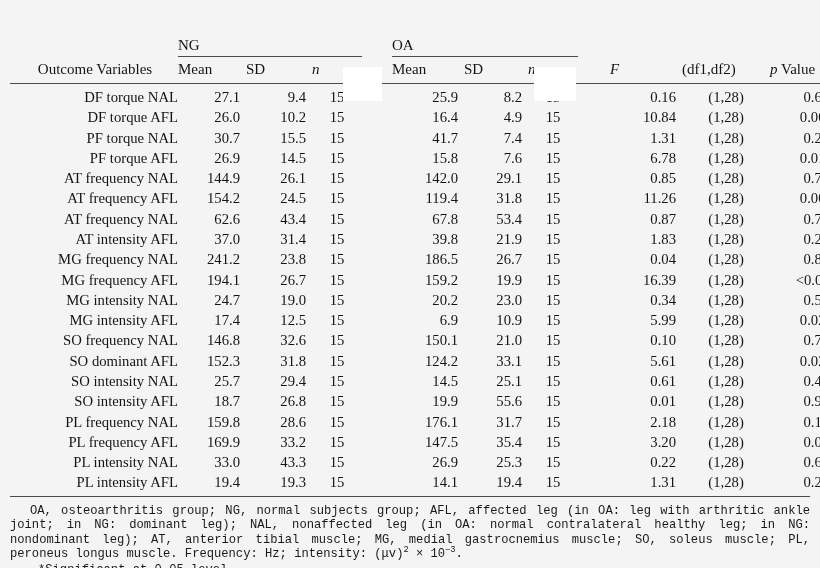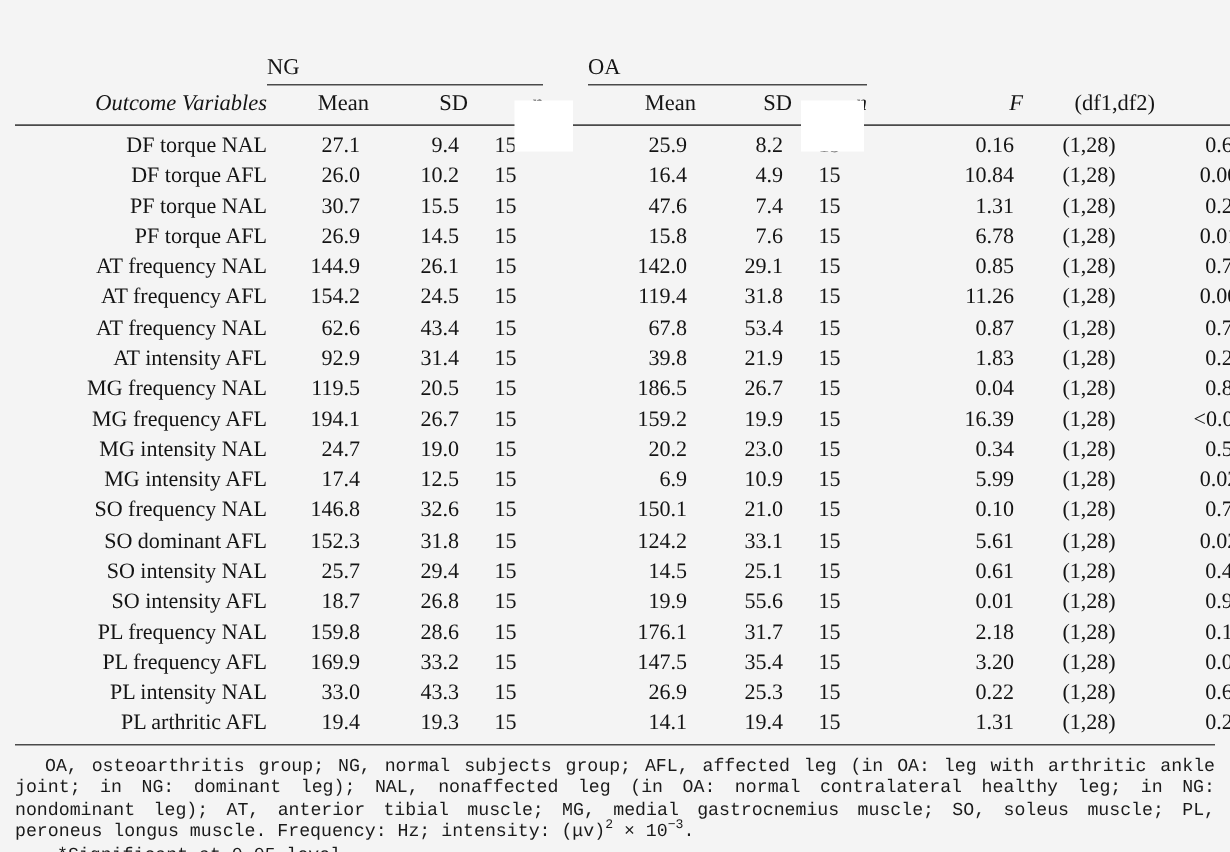--- a/index.html
+++ b/index.html
@@ -64,22 +64,22 @@
 
   
   tr.head-row th {
     font-weight: normal;
     font-size: 15px;
     padding: 4px 6px 5px 0;
     vertical-align: bottom;
     white-space: nowrap;
     border-bottom: 1.1px solid #4a4a4a;
   }
-  tr.head-row th.left   { text-align: right; padding-left: 2px; padding-right: 0; font-style: italic; }
-  tr.head-row th.center { text-align: right; padding-right: 0; }
+  tr.head-row th.left   { text-align: center; padding-left: 2px; padding-right: 0; }
+  tr.head-row th.center { text-align: left; padding-right: 0; }
   tr.head-row th.gapcol { border-bottom: 1.1px solid #4a4a4a; }
 
   .ital { font-style: italic; }
 
   
   tbody td {
     font-size: 14.7px;
     padding: 0.6px 6px 0.6px 0;
     line-height: 19.1px;
     white-space: nowrap;
@@ -199,21 +199,21 @@
           <td class="num">10.84</td>
           <td class="ctr">(1,28)</td>
           <td class="ctr">0.003*</td>
         </tr>
         <tr>
           <td class="var">PF torque NAL</td>
           <td class="num">30.7</td>
           <td class="num">15.5</td>
           <td class="ctr">15</td>
           <td class="gap"></td>
-          <td class="num">47.6</td>
+          <td class="num">41.7</td>
           <td class="num">7.4</td>
           <td class="ctr">15</td>
           <td class="gap"></td>
           <td class="num">1.31</td>
           <td class="ctr">(1,28)</td>
           <td class="ctr">0.262</td>
         </tr>
         <tr>
           <td class="var">PF torque AFL</td>
           <td class="num">26.9</td>
@@ -265,36 +265,36 @@
           <td class="num">67.8</td>
           <td class="num">53.4</td>
           <td class="ctr">15</td>
           <td class="gap"></td>
           <td class="num">0.87</td>
           <td class="ctr">(1,28)</td>
           <td class="ctr">0.771</td>
         </tr>
         <tr>
           <td class="var">AT intensity AFL</td>
-          <td class="num">92.9</td>
+          <td class="num">37.0</td>
           <td class="num">31.4</td>
           <td class="ctr">15</td>
           <td class="gap"></td>
           <td class="num">39.8</td>
           <td class="num">21.9</td>
           <td class="ctr">15</td>
           <td class="gap"></td>
           <td class="num">1.83</td>
           <td class="ctr">(1,28)</td>
           <td class="ctr">0.246</td>
         </tr>
         <tr>
           <td class="var">MG frequency NAL</td>
-          <td class="num">119.5</td>
-          <td class="num">20.5</td>
+          <td class="num">241.2</td>
+          <td class="num">23.8</td>
           <td class="ctr">15</td>
           <td class="gap"></td>
           <td class="num">186.5</td>
           <td class="num">26.7</td>
           <td class="ctr">15</td>
           <td class="gap"></td>
           <td class="num">0.04</td>
           <td class="ctr">(1,28)</td>
           <td class="ctr">0.851</td>
         </tr>
@@ -432,21 +432,21 @@
           <td class="gap"></td>
           <td class="num">26.9</td>
           <td class="num">25.3</td>
           <td class="ctr">15</td>
           <td class="gap"></td>
           <td class="num">0.22</td>
           <td class="ctr">(1,28)</td>
           <td class="ctr">0.644</td>
         </tr>
         <tr>
-          <td class="var">PL arthritic AFL</td>
+          <td class="var">PL intensity AFL</td>
           <td class="num">19.4</td>
           <td class="num">19.3</td>
           <td class="ctr">15</td>
           <td class="gap"></td>
           <td class="num">14.1</td>
           <td class="num">19.4</td>
           <td class="ctr">15</td>
           <td class="gap"></td>
           <td class="num">1.31</td>
           <td class="ctr">(1,28)</td>

